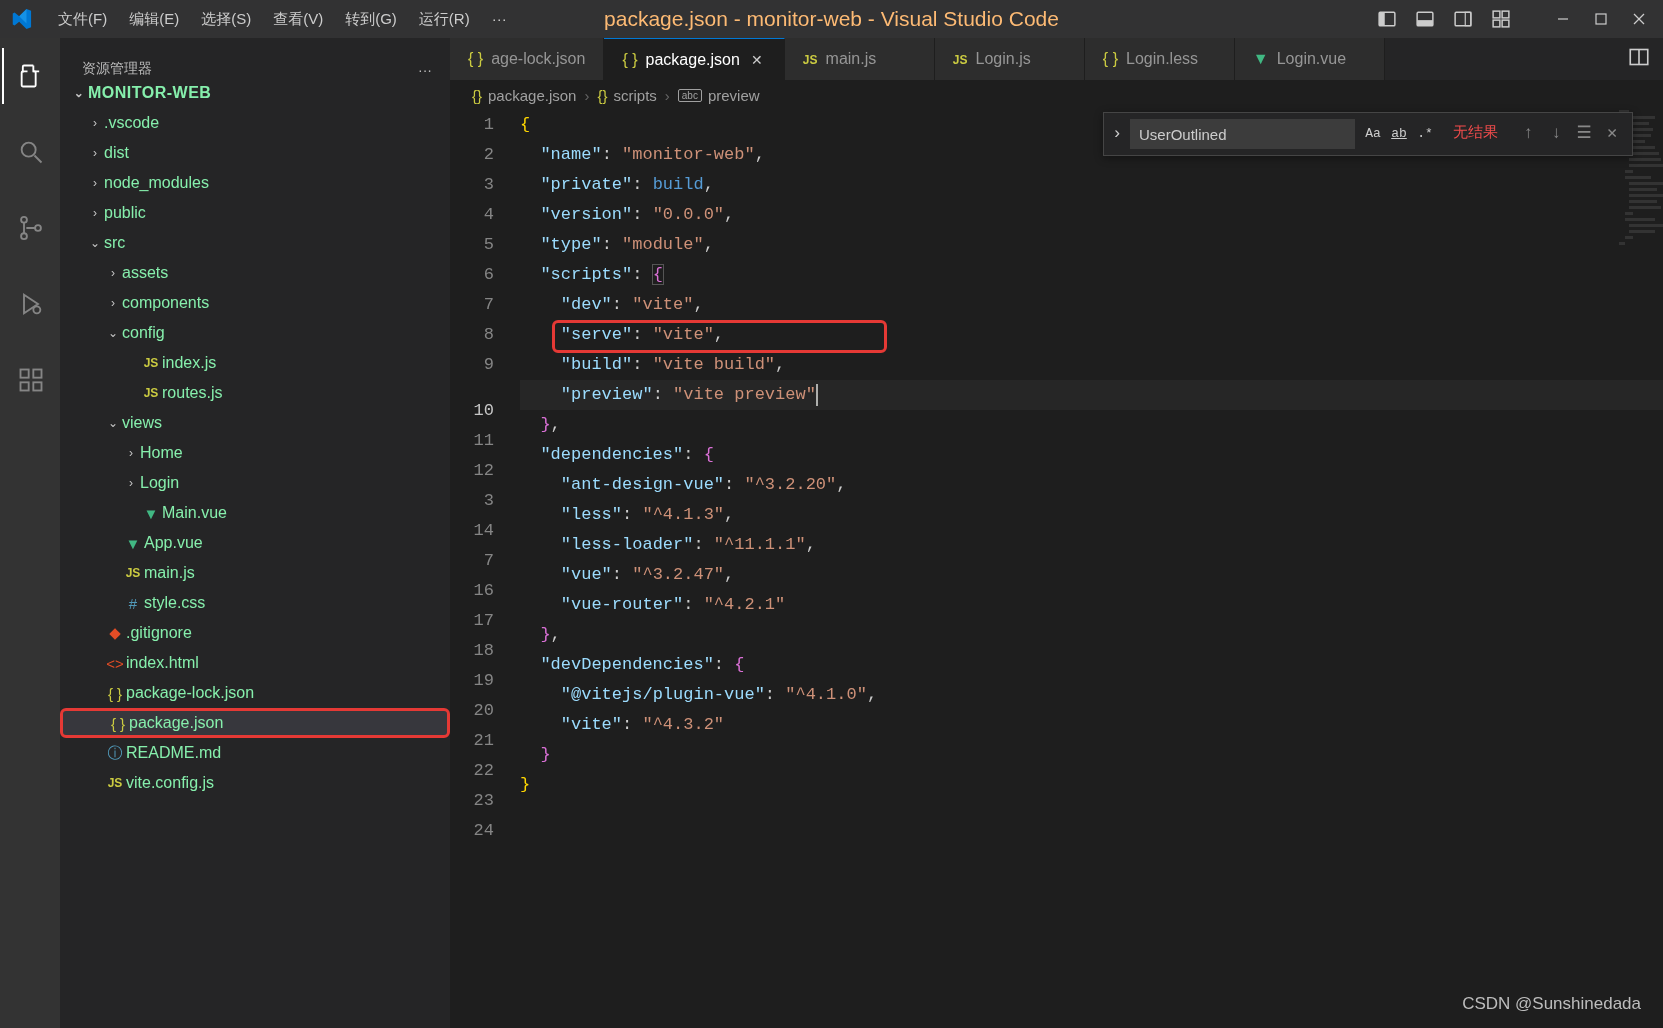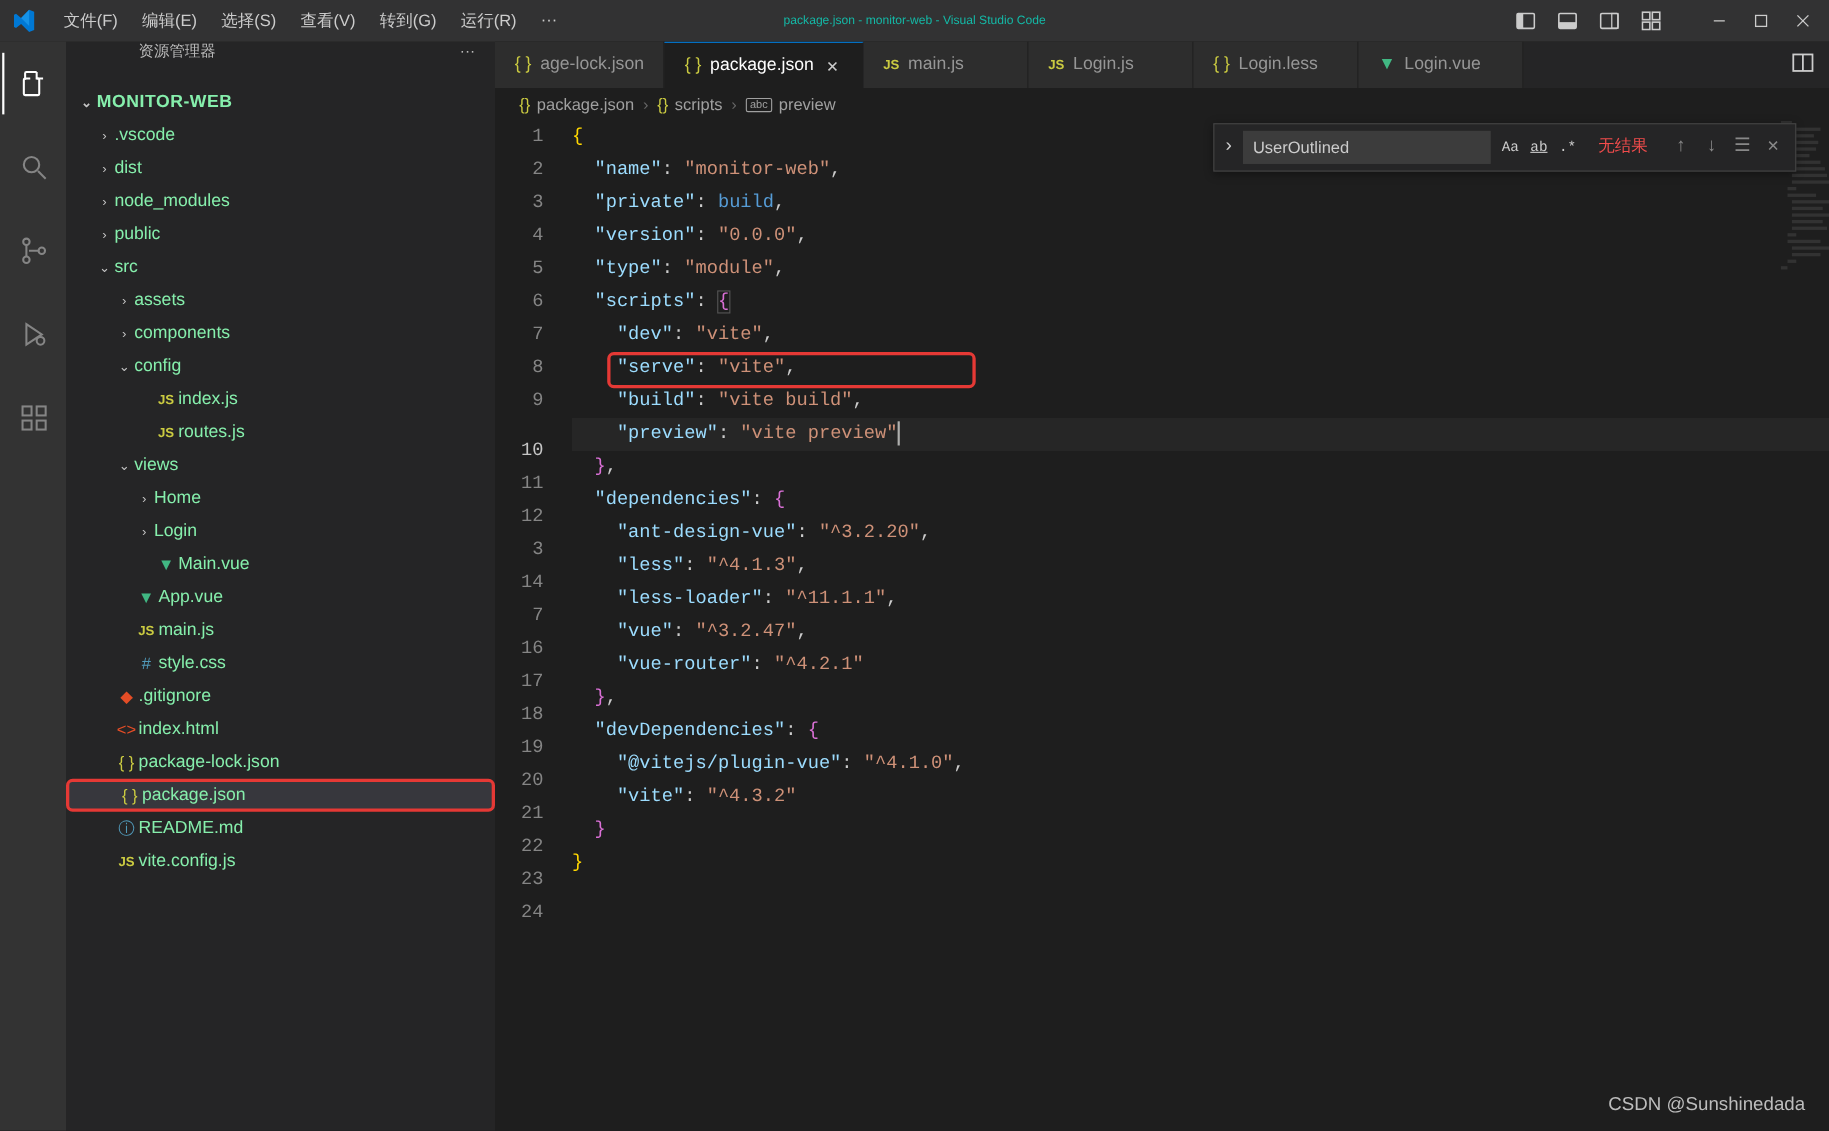--- a/index.html
+++ b/index.html
@@ -18,42 +18,42 @@
   height: 38px;
   background: #323233;
   display: flex;
   align-items: center;
   padding: 4px 10px;
   gap: 4px;
 }
 .titlebar .logo { width: 22px; height: 22px; margin-right: 12px; }
 .titlebar .menu-items { display: flex; gap: 2px; }
 .titlebar .menu-item { padding: 4px 10px; border-radius: 4px; cursor: pointer; color: #ccc; font-size: 15px; }
-.titlebar .title { position: absolute; left: 50%; transform: translateX(-50%); color: #14b8a6; font-size: 11px; }
+.titlebar .title { position: absolute; left: 50%; transform: translateX(-50%); color: #fdba74; font-size: 21px; }
 .titlebar .right-controls { margin-left: auto; display: flex; align-items: center; gap: 10px; }
 .titlebar .right-controls .icon-btn { width: 28px; height: 28px; display: flex; align-items: center; justify-content: center; cursor: pointer; }
 .body { flex: 1; display: flex; min-height: 0; }
 .activity-bar {
   width: 60px;
   background: #333333;
   display: flex;
   flex-direction: column;
   align-items: center;
   padding-top: 10px;
   gap: 20px;
 }
 .activity-bar .act-item { width: 56px; height: 56px; display: flex; align-items: center; justify-content: center; cursor: pointer; color: #858585; border-left: 2px solid transparent; }
 .activity-bar .act-item.active { color: #fff; border-left-color: #fff; }
 .sidebar {
   width: 390px;
   background: #252526;
   display: flex;
   flex-direction: column;
 }
-.sidebar-header { height: 40px; display: flex; align-items: flex-start; justify-content: space-between; padding: 0 18px 0 22px; color: #bbb; font-size: 14px; margin-left: 44px; }
+.sidebar-header { height: 40px; display: flex; align-items: flex-end; justify-content: space-between; padding: 0 18px 0 22px; color: #bbb; font-size: 14px; }
 .tree { flex: 1; overflow: auto; font-size: 16px; }
 .tree-row { height: 30px; display: flex; align-items: center; padding-left: 8px; cursor: pointer; white-space: nowrap; }
 .tree-row.selected { background: #37373d; }
 .tree-row .chev { width: 18px; display: inline-flex; justify-content: center; color: #c5c5c5; font-size: 12px; }
 .tree-row .icon { width: 22px; display: inline-flex; justify-content: center; font-size: 15px; }
 .tree-row .label { color: #86efac; text-align: center; }
 .tree-row.root { font-weight: 700; letter-spacing: 0.5px; }
 .hl-red { border: 3px solid #e53935; border-radius: 6px; }
 .ficon-js { color: #cbcb41; font-weight: 700; font-size: 12px; }
 .ficon-json { color: #cbcb41; }

